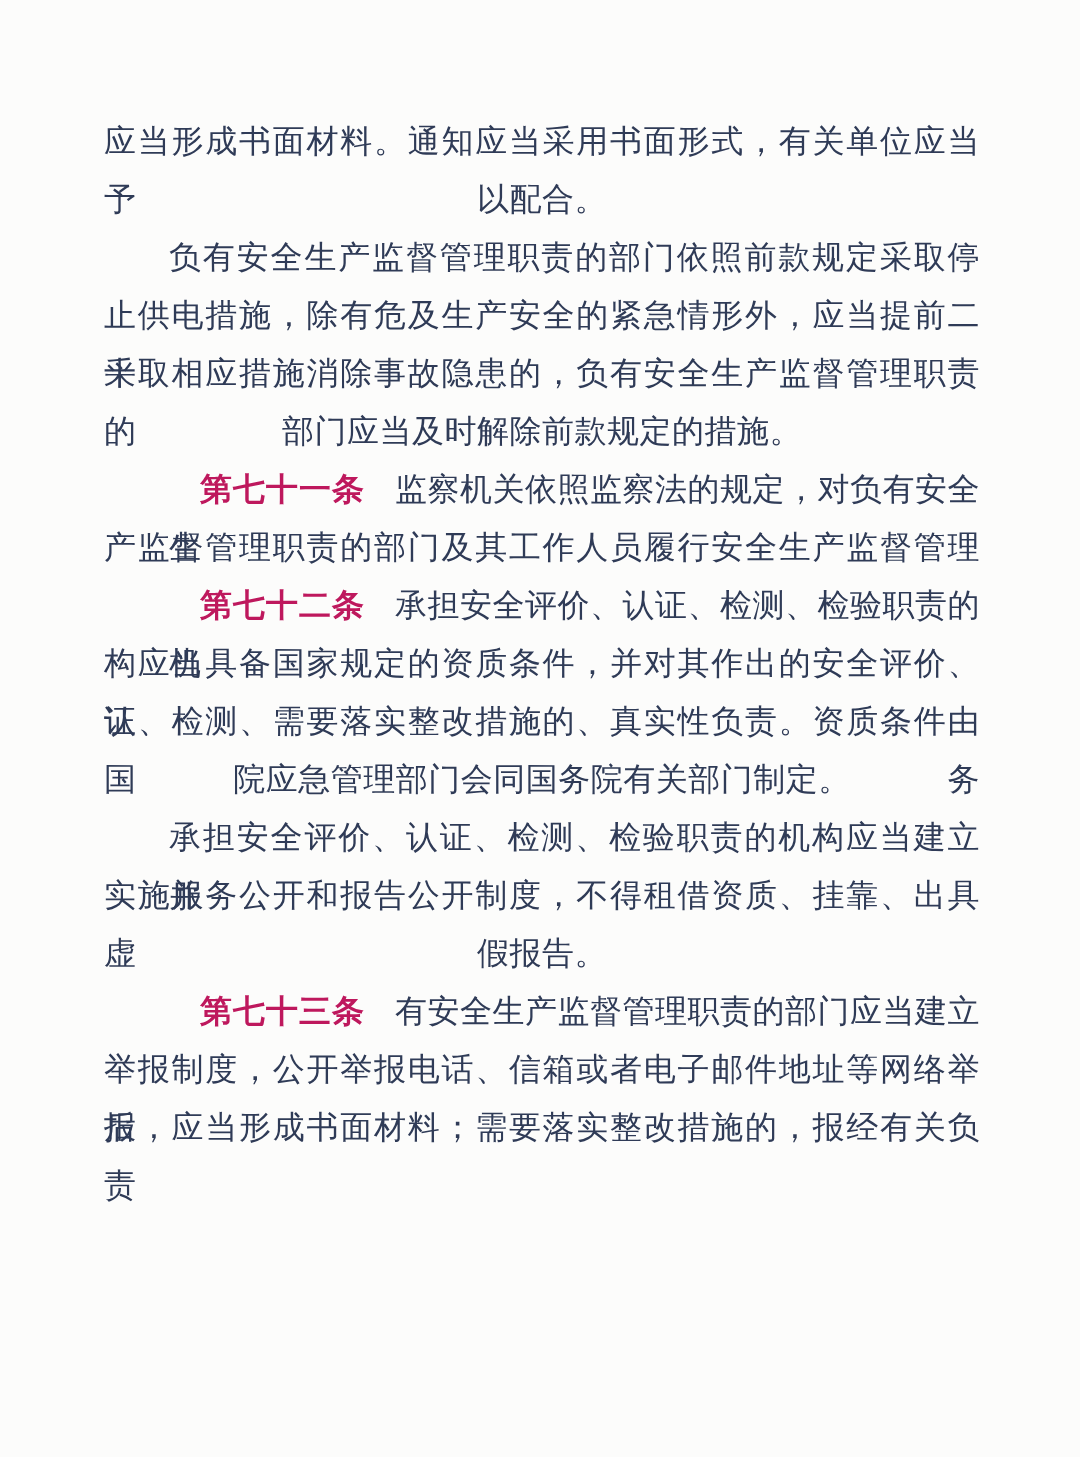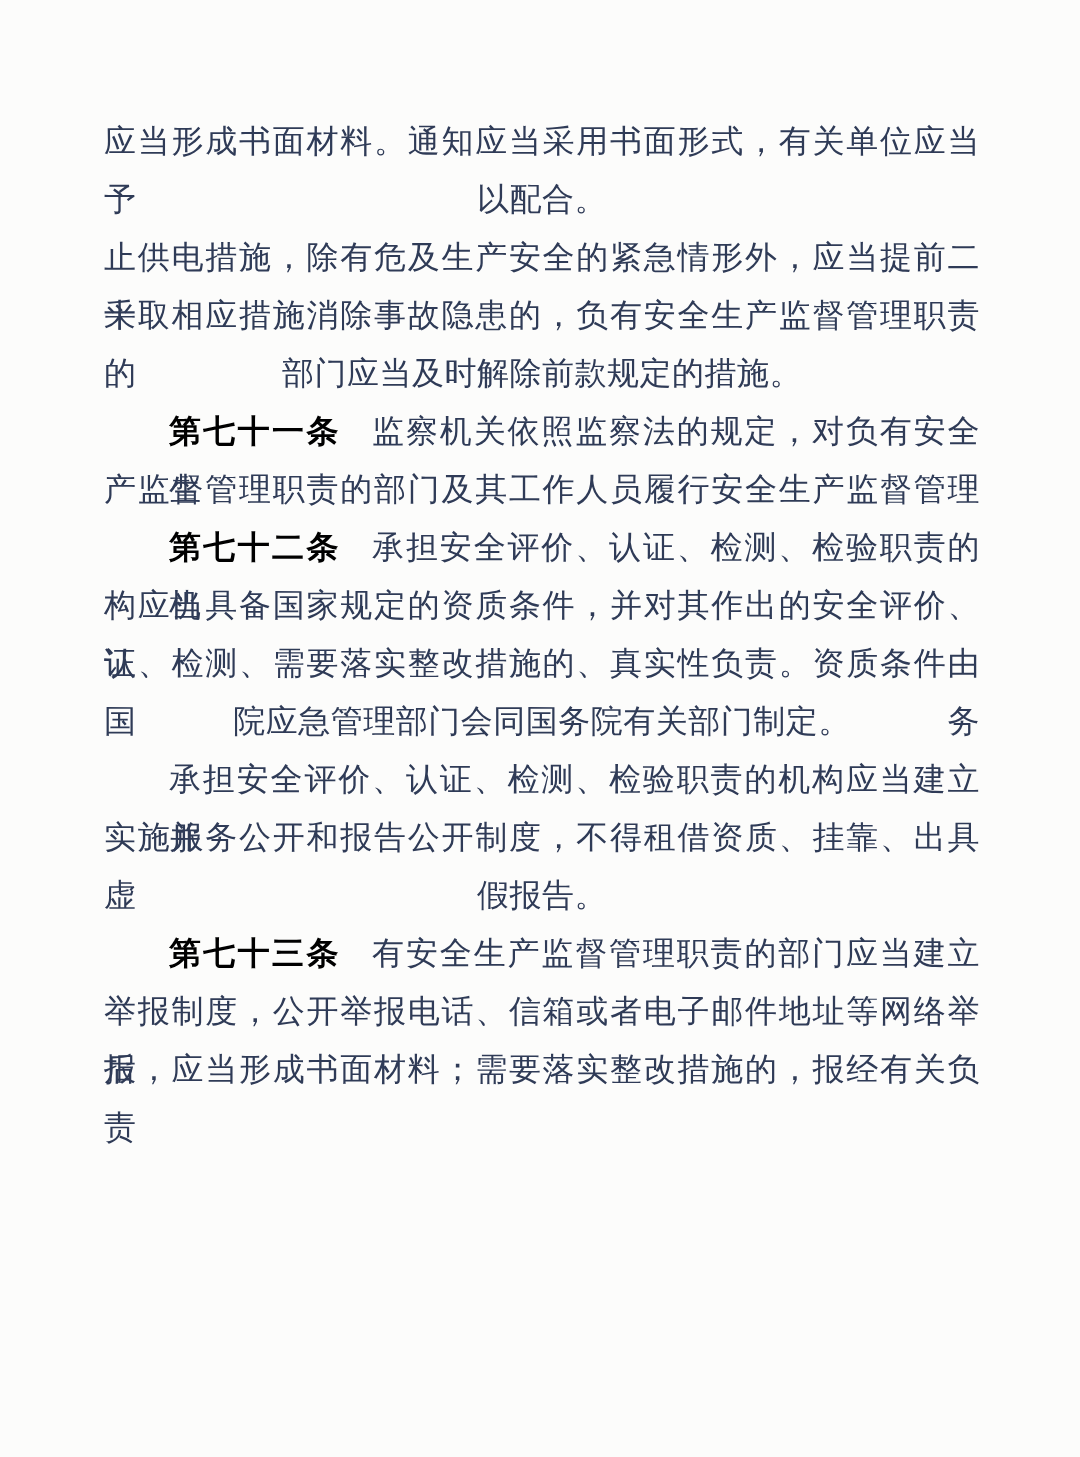--- a/index.html
+++ b/index.html
@@ -38,36 +38,38 @@
     white-space: normal;
     text-align: justify;
     text-align-last: justify;
   }
   .line.indent {
     padding-left: 65px;
   }
   .art {
     font-family: "Liberation Sans", "DejaVu Sans", sans-serif;
     font-weight: 700;
-    color: #000000;
+    color: #be185d;
     letter-spacing: 1px;
+    margin-left: 31px;
   }
   .gap {
     display: inline-block;
     width: 30px;
     height: 1px;
   }
 </style>
 </head>
 <body>
 
 <div class="page">
   <div class="textblock">
       <div class="line j">应当形成书面材料。通知应当采用书面形式，有关单位应当予</div>
       <div class="line">以配合。</div>
+      <div class="line j indent">负有安全生产监督管理职责的部门依照前款规定采取停</div>
       <div class="line j">止供电措施，除有危及生产安全的紧急情形外，应当提前二十</div>
       <div class="line j">采取相应措施消除事故隐患的，负有安全生产监督管理职责的</div>
       <div class="line">部门应当及时解除前款规定的措施。</div>
       <div class="line j indent"><span class="art">第七十一条</span><span class="gap"></span><span>监察机关依照监察法的规定，对负有安全生</span></div>
       <div class="line j">产监督管理职责的部门及其工作人员履行安全生产监督管理</div>
       <div class="line j indent"><span class="art">第七十二条</span><span class="gap"></span><span>承担安全评价、认证、检测、检验职责的机</span></div>
       <div class="line j">构应当具备国家规定的资质条件，并对其作出的安全评价、认</div>
       <div class="line j">证、检测、需要落实整改措施的、真实性负责。资质条件由国务</div>
       <div class="line">院应急管理部门会同国务院有关部门制定。</div>
       <div class="line j indent">承担安全评价、认证、检测、检验职责的机构应当建立并</div>

